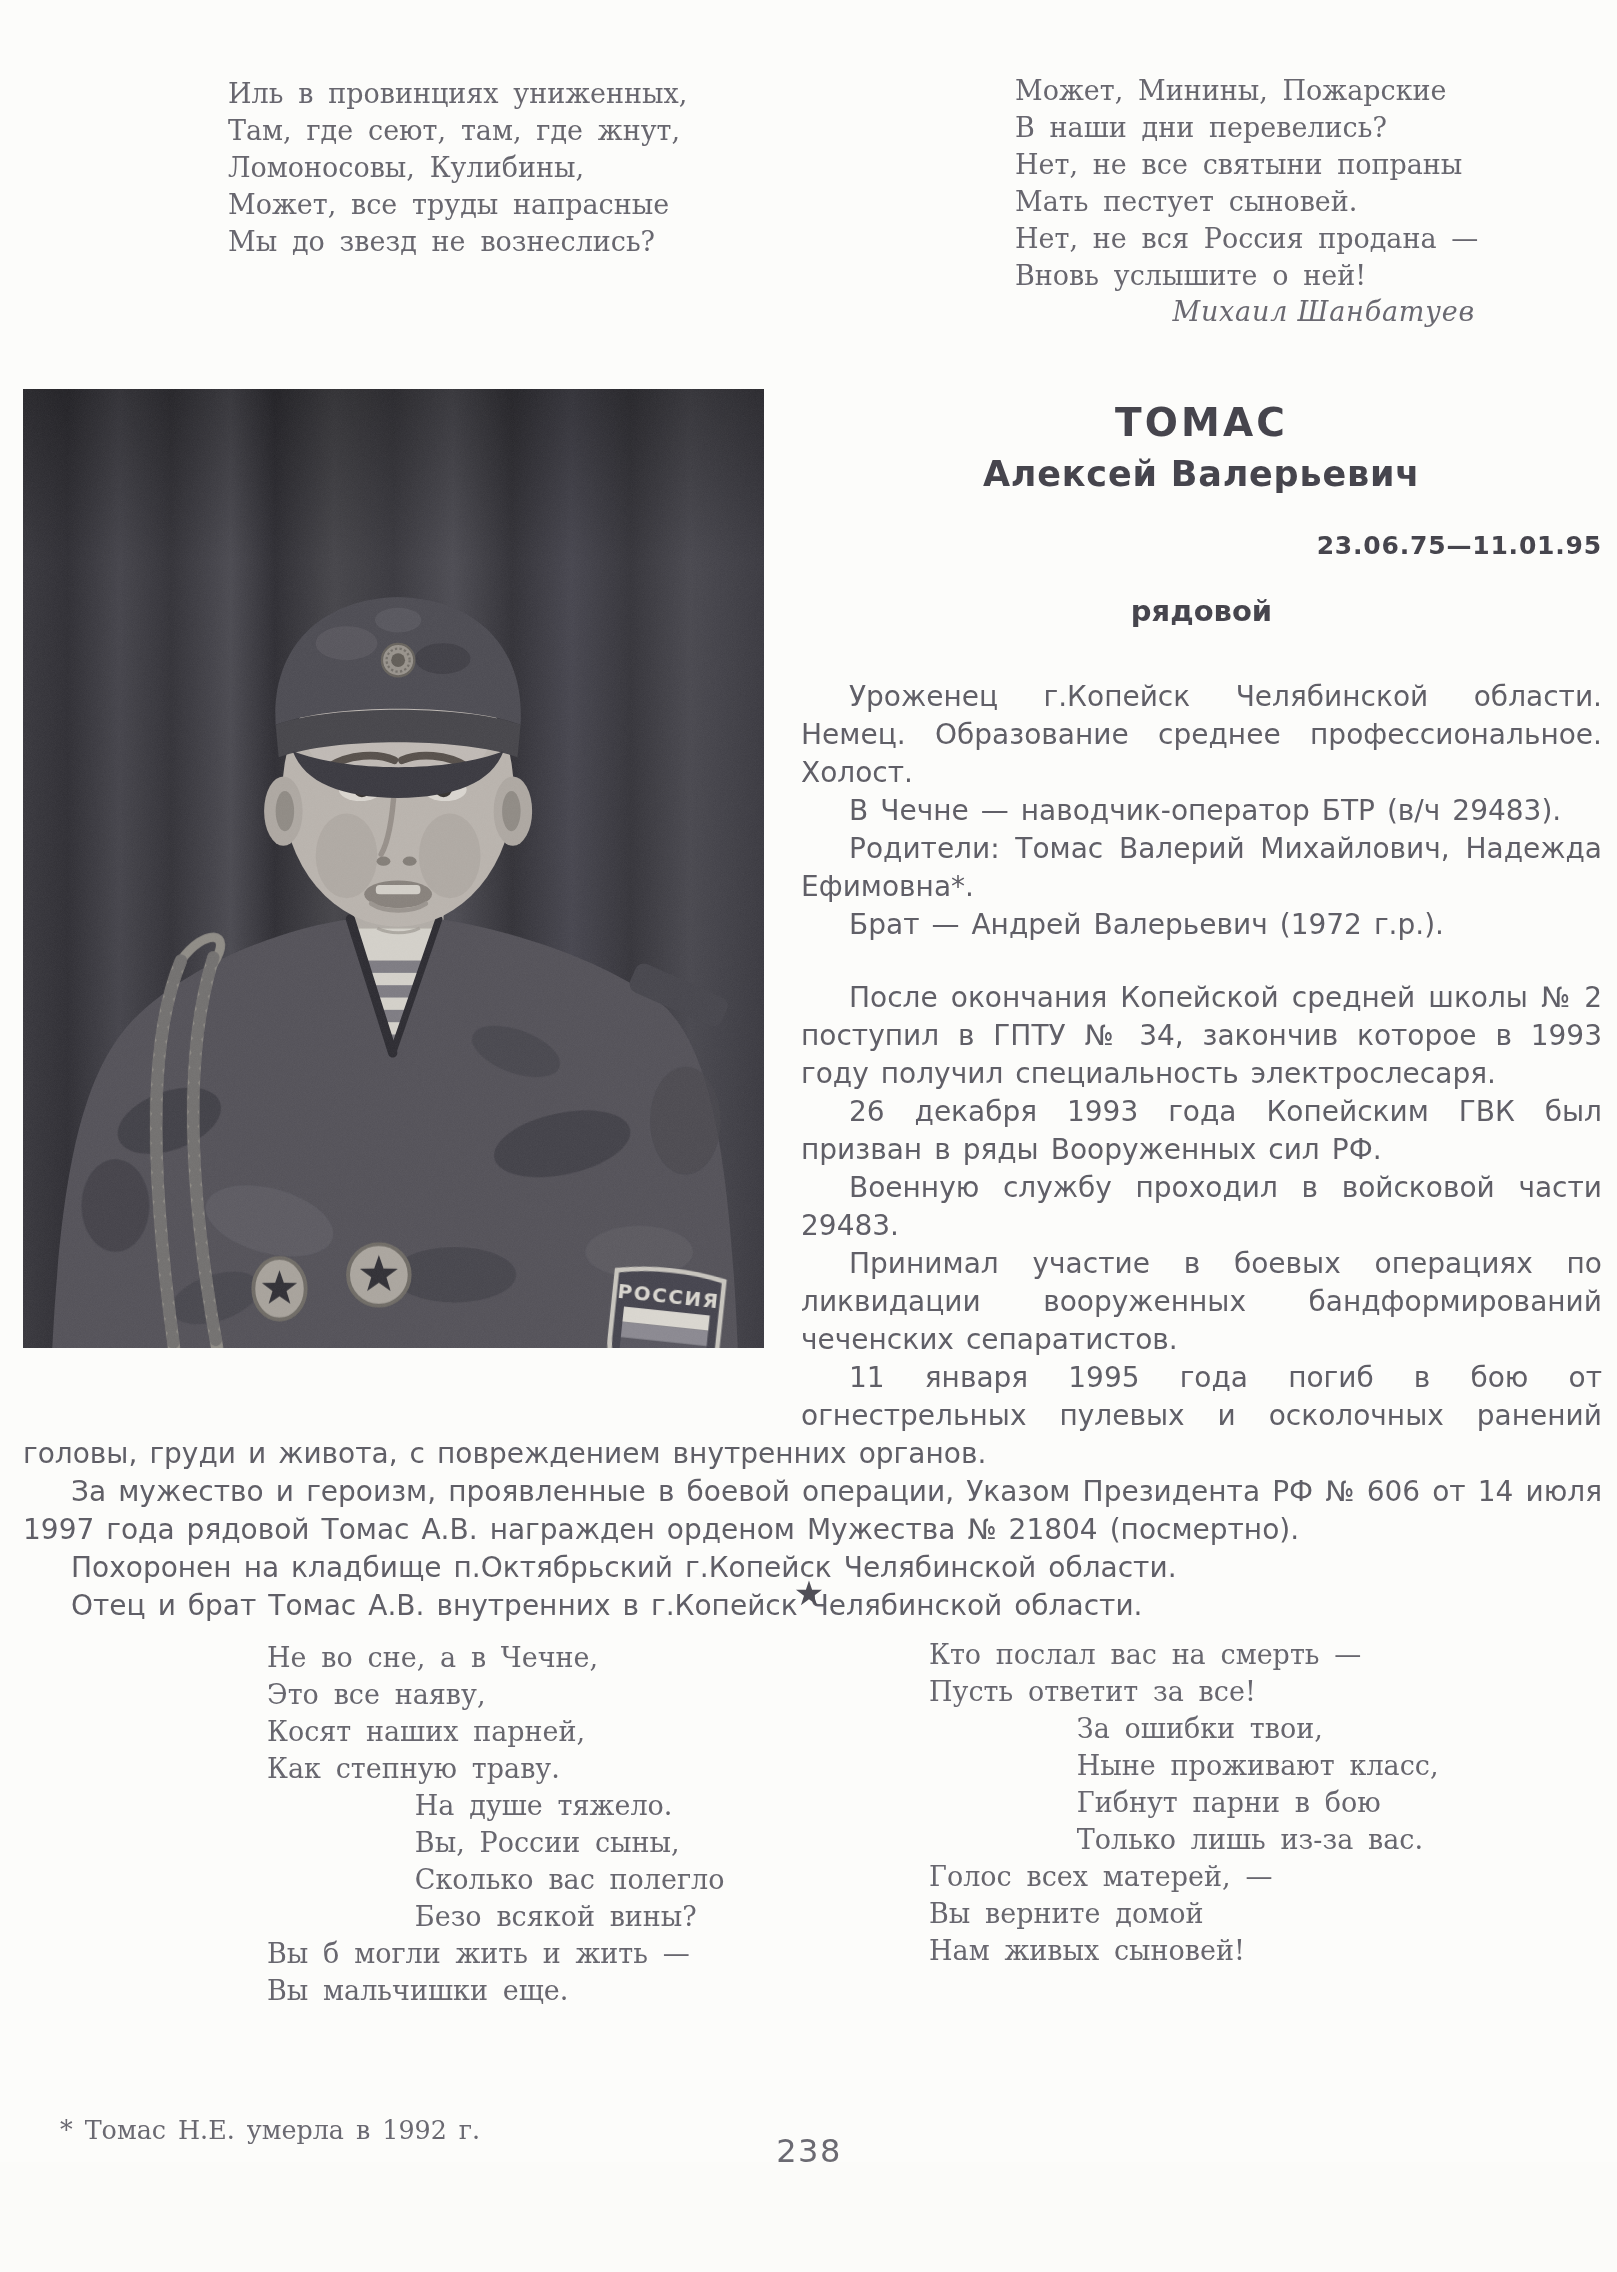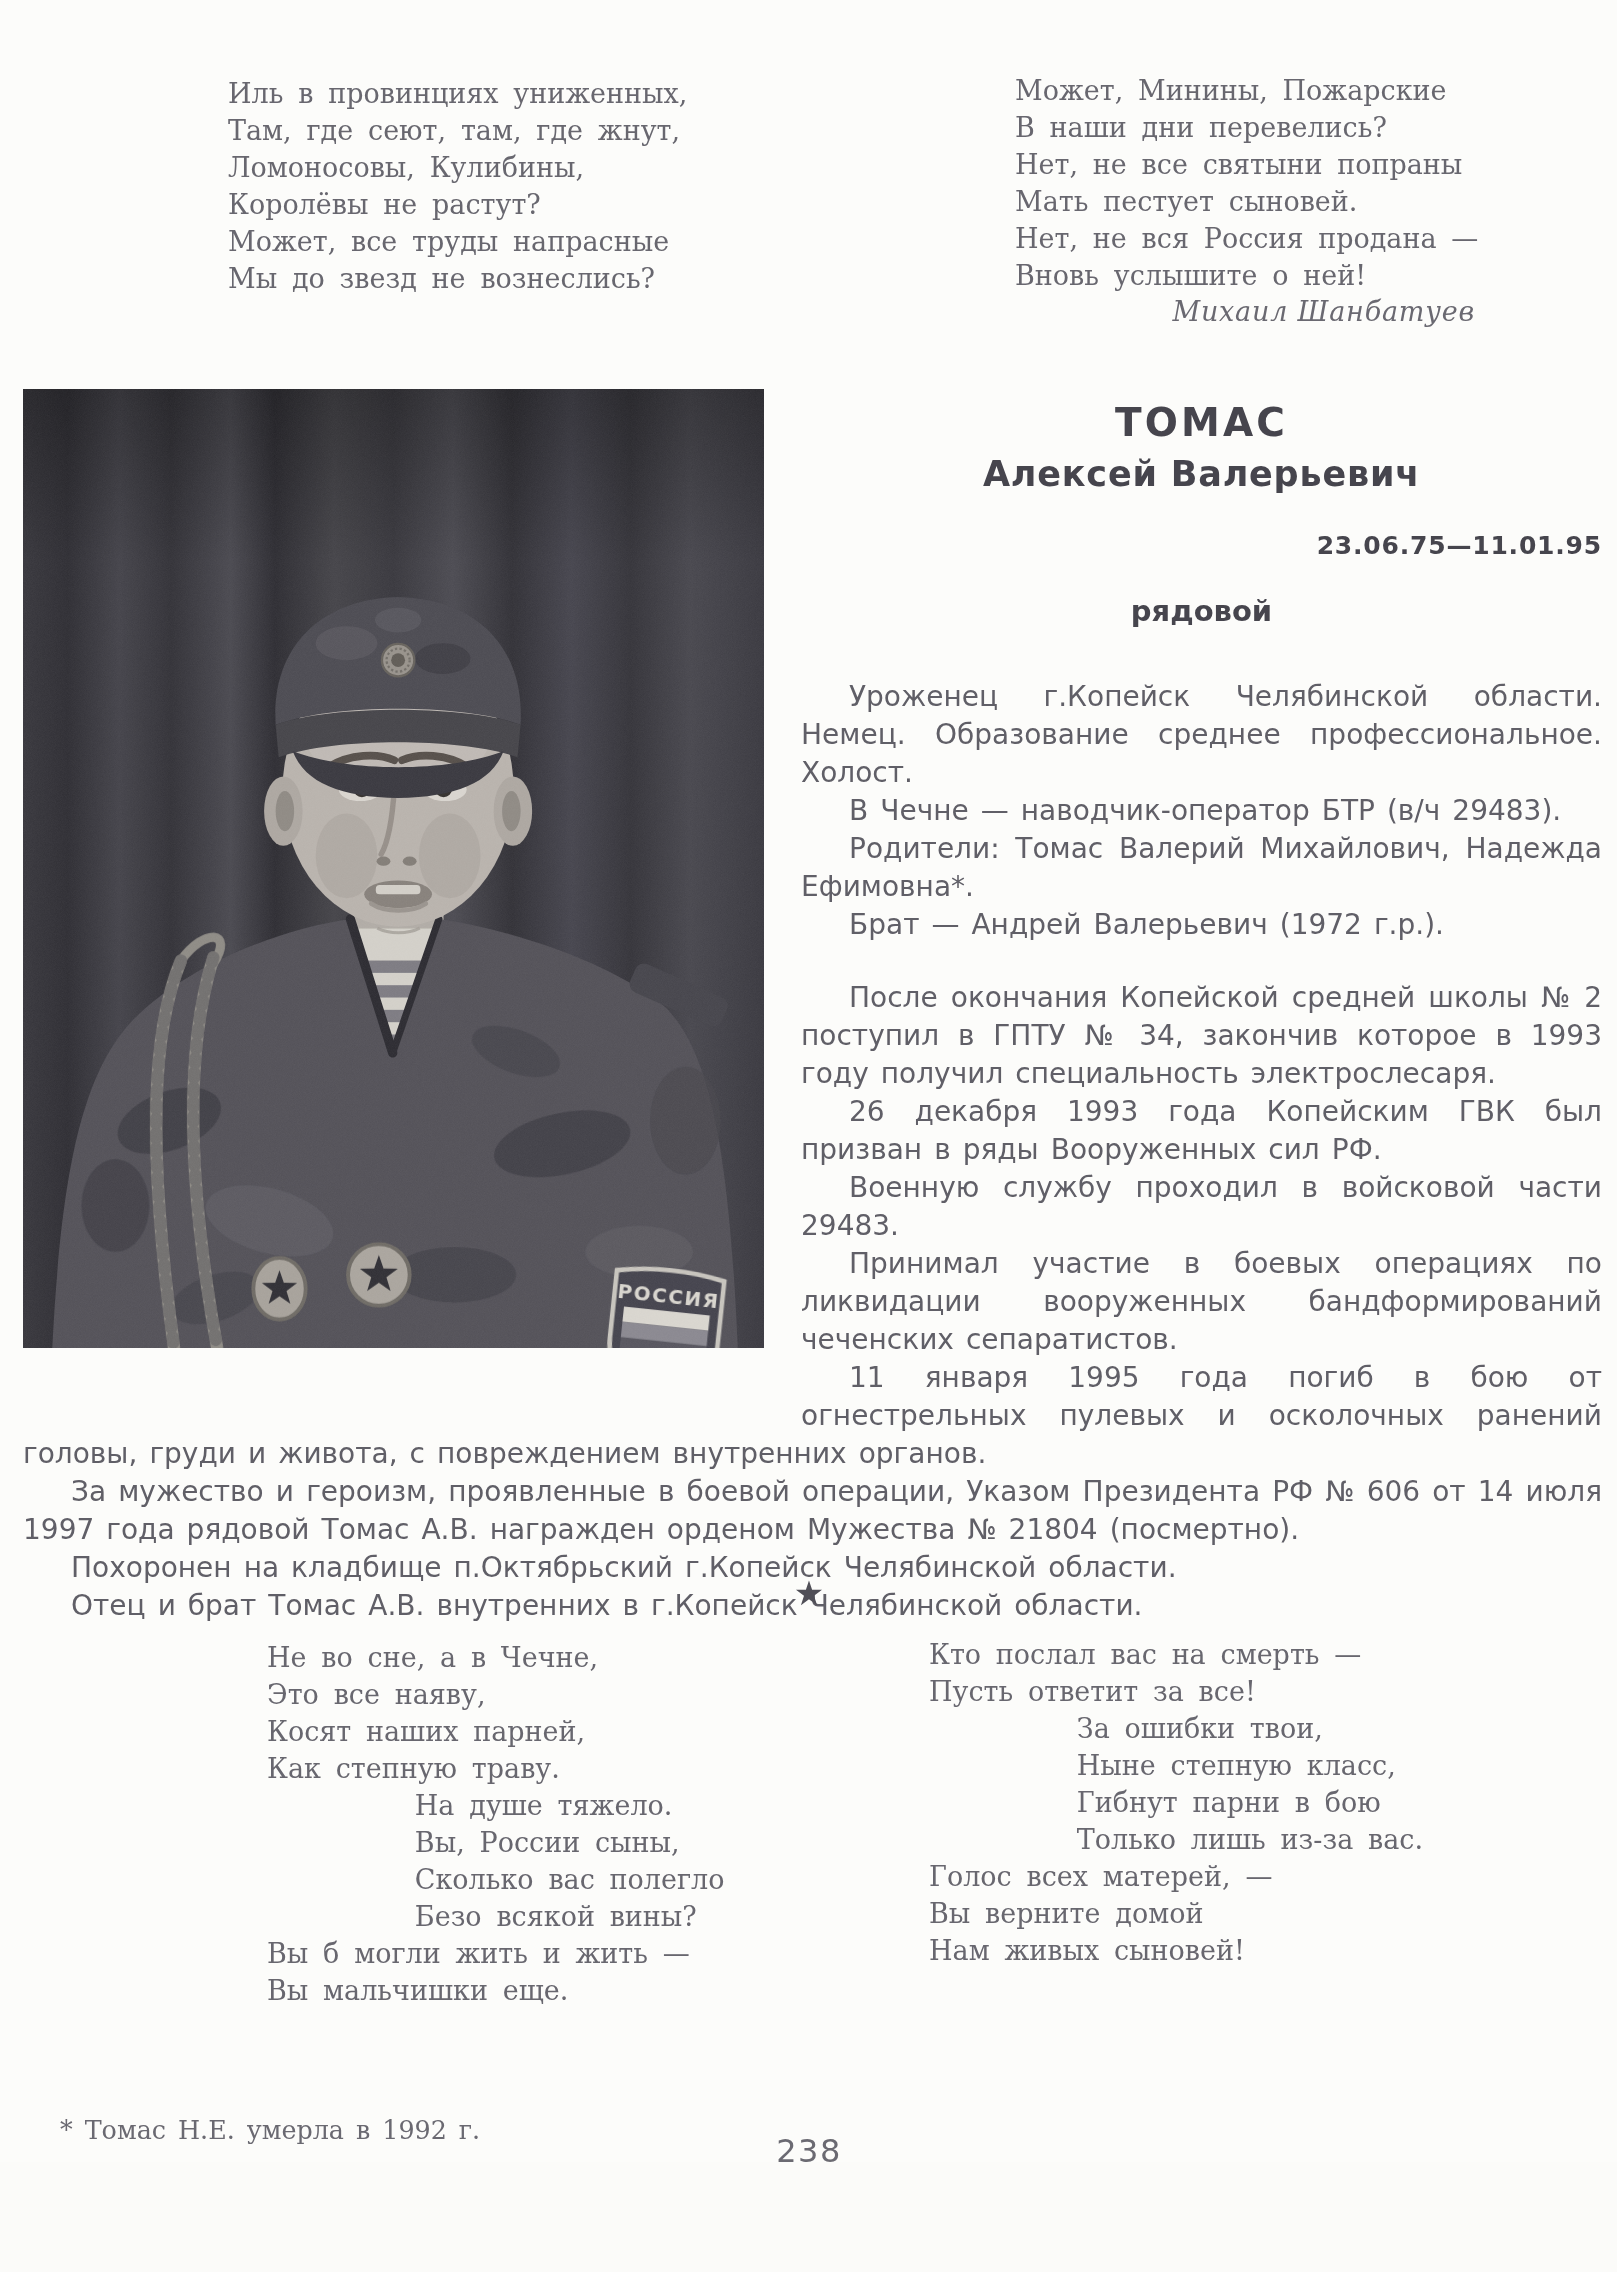--- a/index.html
+++ b/index.html
@@ -42,21 +42,20 @@
 </head>
 <body>
 
 <div class="page">
 
   <div class="poem poem-top-left">
 
   <div class="poem-line">Иль в провинциях униженных,</div>
       <div class="poem-line">Там, где сеют, там, где жнут,</div>
       <div class="poem-line">Ломоносовы, Кулибины,</div>
-      <div class="poem-line">Королёвы не растут?</div>
       <div class="poem-line">Может, все труды напрасные</div>
       <div class="poem-line">Мы до звезд не вознеслись?</div>
     </div>
   <div class="poem poem-top-right">
 
   <div class="poem-line">Может, Минины, Пожарские</div>
       <div class="poem-line">В наши дни перевелись?</div>
       <div class="poem-line">Нет, не все святыни попраны</div>
       <div class="poem-line">Мать пестует сыновей.</div>
       <div class="poem-line">Нет, не вся Россия продана —</div>
@@ -247,21 +246,21 @@
       <div class="poem-line">          Сколько вас полегло</div>
       <div class="poem-line">          Безо всякой вины?</div>
       <div class="poem-line">Вы б могли жить и жить —</div>
       <div class="poem-line">Вы мальчишки еще.</div>
     </div>
   <div class="poem poem-bottom-right">
 
   <div class="poem-line">Кто послал вас на смерть —</div>
       <div class="poem-line">Пусть ответит за все!</div>
       <div class="poem-line">          За ошибки твои,</div>
-      <div class="poem-line">          Ныне степную класс,</div>
+      <div class="poem-line">          Ныне проживают класс,</div>
       <div class="poem-line">          Гибнут парни в бою</div>
       <div class="poem-line">          Только лишь из-за вас.</div>
       <div class="poem-line">Голос всех матерей, —</div>
       <div class="poem-line">Вы верните домой</div>
       <div class="poem-line">Нам живых сыновей!</div>
     </div>
 
   <div class="footnote">* Томас Н.Е. умерла в 1992 г.</div>
   <div class="page-number">238</div>
 

